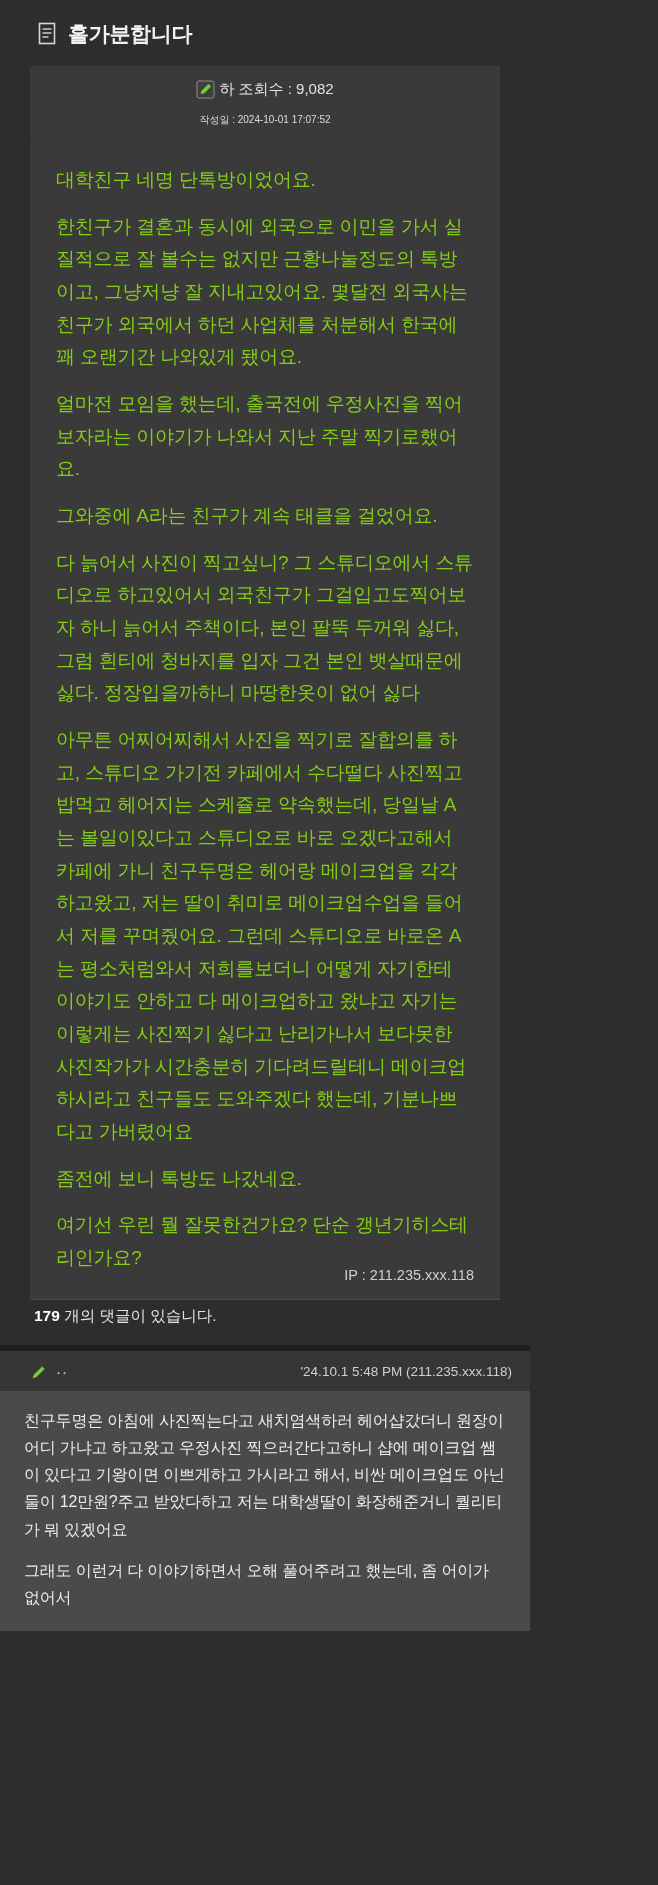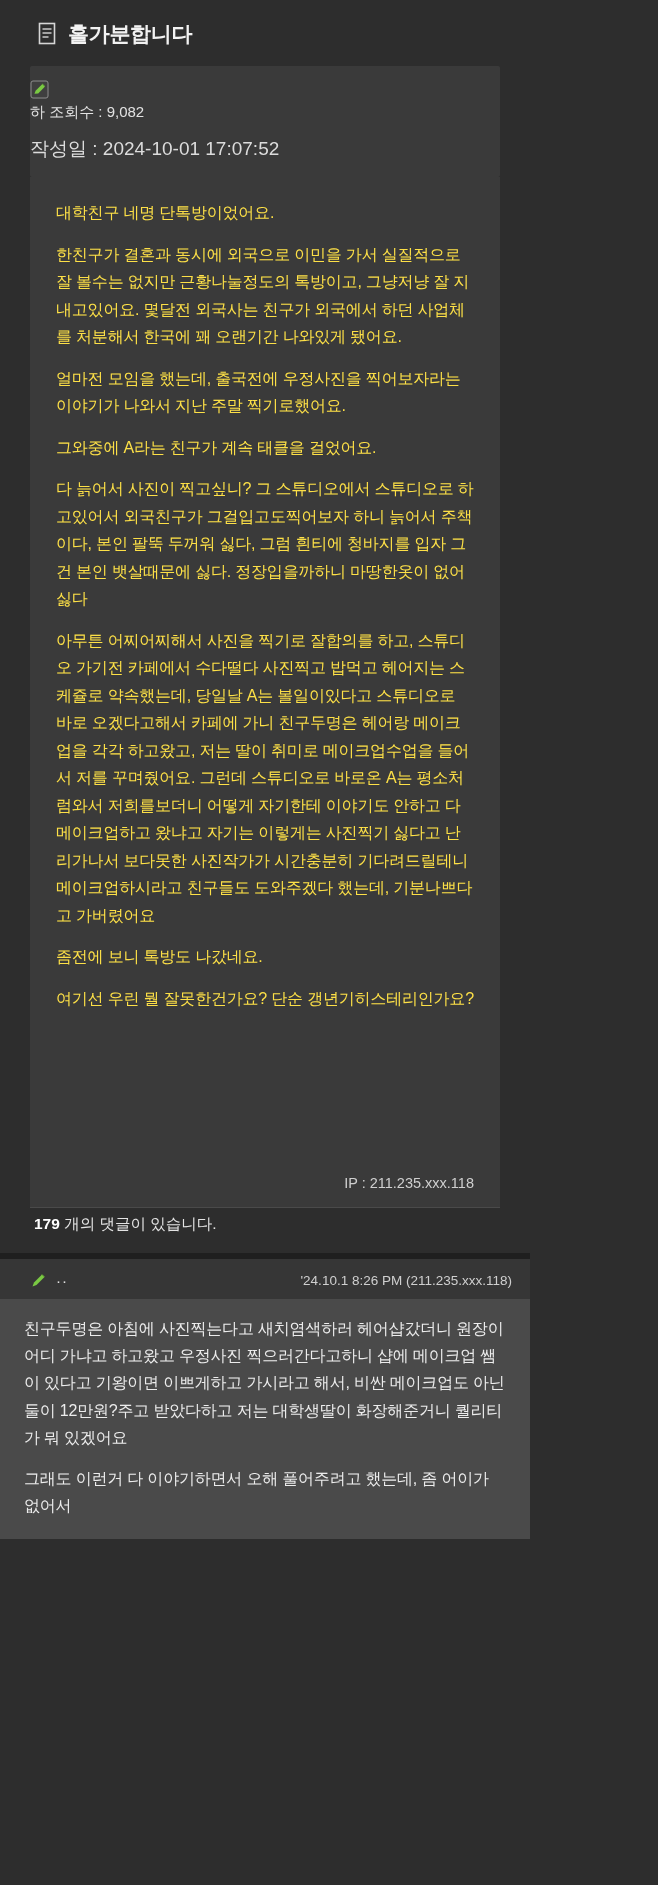--- a/index.html
+++ b/index.html
@@ -47,48 +47,47 @@
     padding: 14px 0 15px;
     text-align: center;
   }
   .meta-row {
     display: flex;
     justify-content: center;
     align-items: flex-start;
     gap: 4px;
     font-size: 15px;
     color: #e2e2e2;
-    flex-direction: column;
   }
   .meta-row.second {
     margin-top: 14px;
-    font-size: 19px;
+    font-size: 10px;
     color: #dcdcdc;
   }
   .pencil-icon {
     width: 19px;
     height: 19px;
     display: inline-block;
     flex: none;
   }
   .pencil-icon svg { display: block; }
   
   .post-body {
     margin: 0 30px;
     background: #3a3a3a;
     padding: 22px 26px 10px 26px;
     min-height: 1030px;
     box-sizing: border-box;
     position: relative;
   }
   .post-body p {
     margin: 0 0 14px 0;
-    font-size: 16px;
+    font-size: 19px;
     line-height: 1.72;
-    color: #fde047;
+    color: #84cc16;
     letter-spacing: -0.2px;
     word-break: break-all;
   }
   .ip-line {
     position: absolute;
     right: 26px;
     bottom: 16px;
     font-size: 14.5px;
     color: #cfcfcf;
   }
@@ -203,21 +202,21 @@
 
   <div class="comment">
     <div class="comment-head">
       <span class="author-icon">
         <svg width="18" height="18" viewBox="0 0 18 18">
           <path d="M2.5 15.5 L4 11.5 L12 3.5 L14.5 6 L6.5 14 Z" fill="#7ac943"></path>
           <path d="M12 3.5 L14.5 6" stroke="#5fa02f" stroke-width="1"></path>
         </svg>
       </span>
       <span class="comment-author">··</span>
-      <span class="comment-date">'24.10.1 8:26 PM (211.235.xxx.118)</span>
+      <span class="comment-date">'24.10.1 5:48 PM (211.235.xxx.118)</span>
     </div>
     <div class="comment-body">
       <p>친구두명은 아침에 사진찍는다고 새치염색하러 헤어샵갔더니 원장이 어디 가냐고 하고왔고 우정사진 찍으러간다고하니 샵에 메이크업 쌤이 있다고 기왕이면 이쁘게하고 가시라고 해서, 비싼 메이크업도 아닌 둘이 12만원?주고 받았다하고 저는 대학생딸이 화장해준거니 퀄리티가 뭐 있겠어요</p>
       <p>그래도 이런거 다 이야기하면서 오해 풀어주려고 했는데, 좀 어이가 없어서</p>
     </div>
   </div>
 
 </div>
 
 </body></html>

